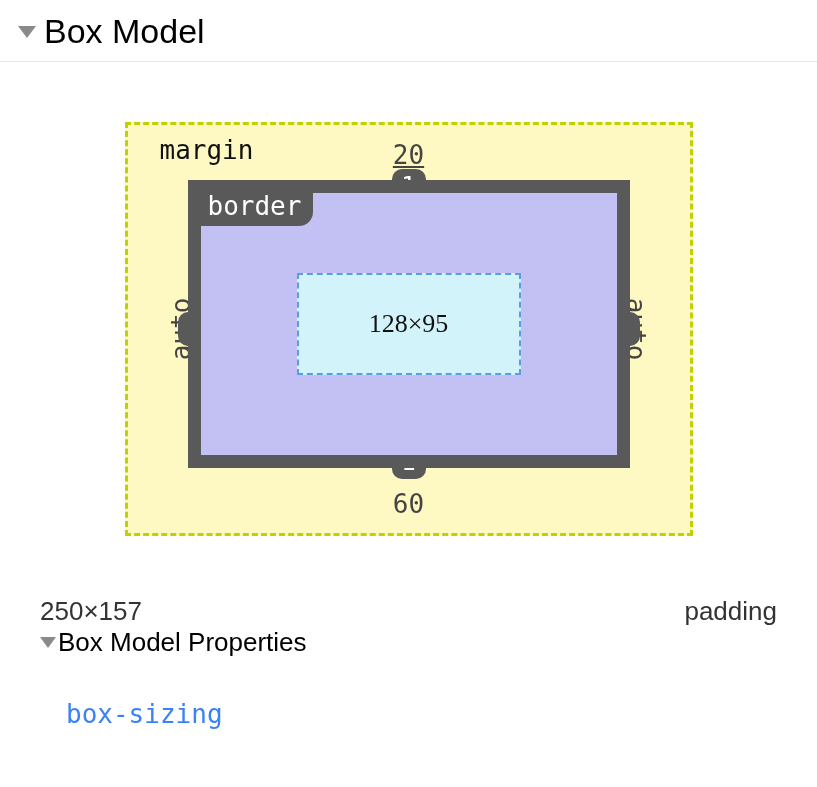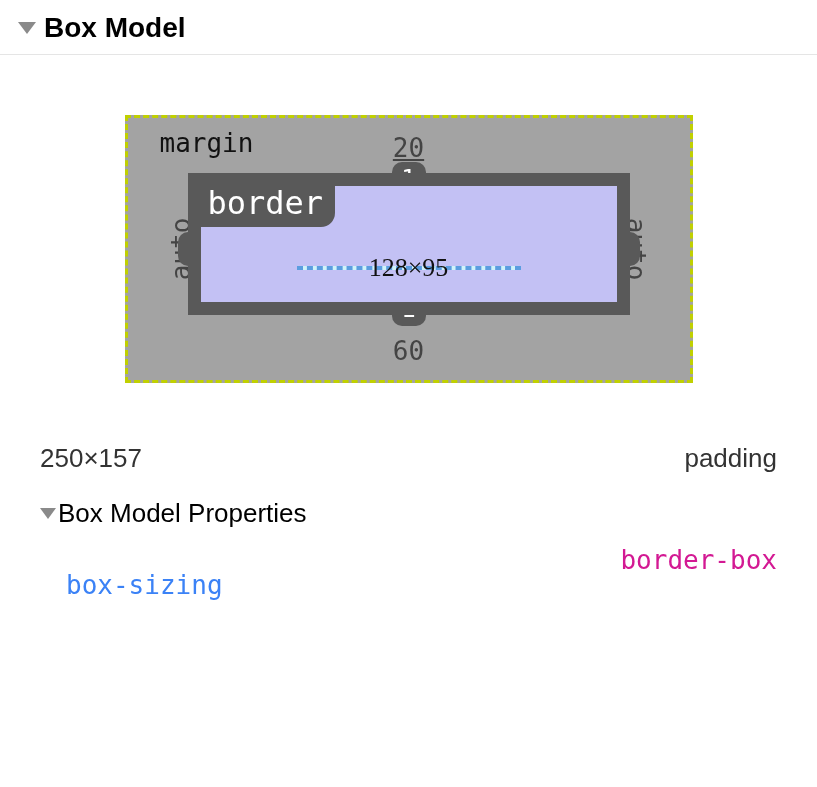--- a/index.html
+++ b/index.html
@@ -18,37 +18,37 @@
     border-bottom: 1px solid #e5e5e5;
     cursor: pointer;
   }
   .section-header .tri {
     width: 0; height: 0;
     border-left: 9px solid transparent;
     border-right: 9px solid transparent;
     border-top: 12px solid #8a8a8a;
   }
   .section-title {
-    font-size: 28px;
-    font-weight: 700;
+    font-size: 34px;
+    font-weight: 400;
   }
 
   .diagram-area {
     display: flex;
     justify-content: center;
     padding: 60px 0 30px 0;
   }
 
   
 
   .bm-margin {
     position: relative;
     width: 568px;
-    height: 268px;
-    background: #a3a3a3;
+    height: 414px;
+    background: #fef9c3;
     border: 3px dashed #c0d000;
   }
   .bm-label {
     position: absolute;
     font-family: ui-monospace, SFMono-Regular, Menlo, Consolas, monospace;
     font-size: 26px;
     color: #333;
   }
   .bm-label.m-lbl { top: 10px; left: 32px; color: #111; }
 
@@ -60,21 +60,21 @@
     bottom: 65px;
     border: 13px solid #595959;
     background: #c3c1f4;
   }
   .bm-border-label {
     position: absolute;
     top: -5px; left: -5px;
     background: #595959;
     color: #fff;
     font-family: ui-monospace, SFMono-Regular, Menlo, Consolas, monospace;
-    font-size: 32px;
+    font-size: 26px;
     padding: 3px 12px 5px 12px;
     border-radius: 0 0 14px 0;
   }
   .bm-padding-label {
     position: absolute;
     top: 44px;
     left: 42px;
     font-family: ui-monospace, SFMono-Regular, Menlo, Consolas, monospace;
     font-size: 26px;
     color: #222;
@@ -140,21 +140,20 @@
 
   
   .footer {
     padding: 30px 40px 20px 40px;
   }
   .size-row {
     display: flex;
     justify-content: space-between;
     font-size: 26px;
     color: #333;
-    margin-bottom: 24px;
   }
   .sub-header {
     display: flex;
     align-items: center;
     gap: 2px;
     margin-bottom: 16px;
     cursor: pointer;
   }
   .sub-header .tri2 {
     width: 0; height: 0;
@@ -217,15 +216,14 @@
     <span>padding</span>
   </div>
 
   <div class="sub-header">
     <div class="tri2"></div>
     <div class="sub-title">Box Model Properties</div>
   </div>
 
   <div class="prop-row">
     <span class="prop-name">box-sizing</span>
-    <span class="prop-value">border-box</span>
   </div>
 </div>
 
 </body></html>

